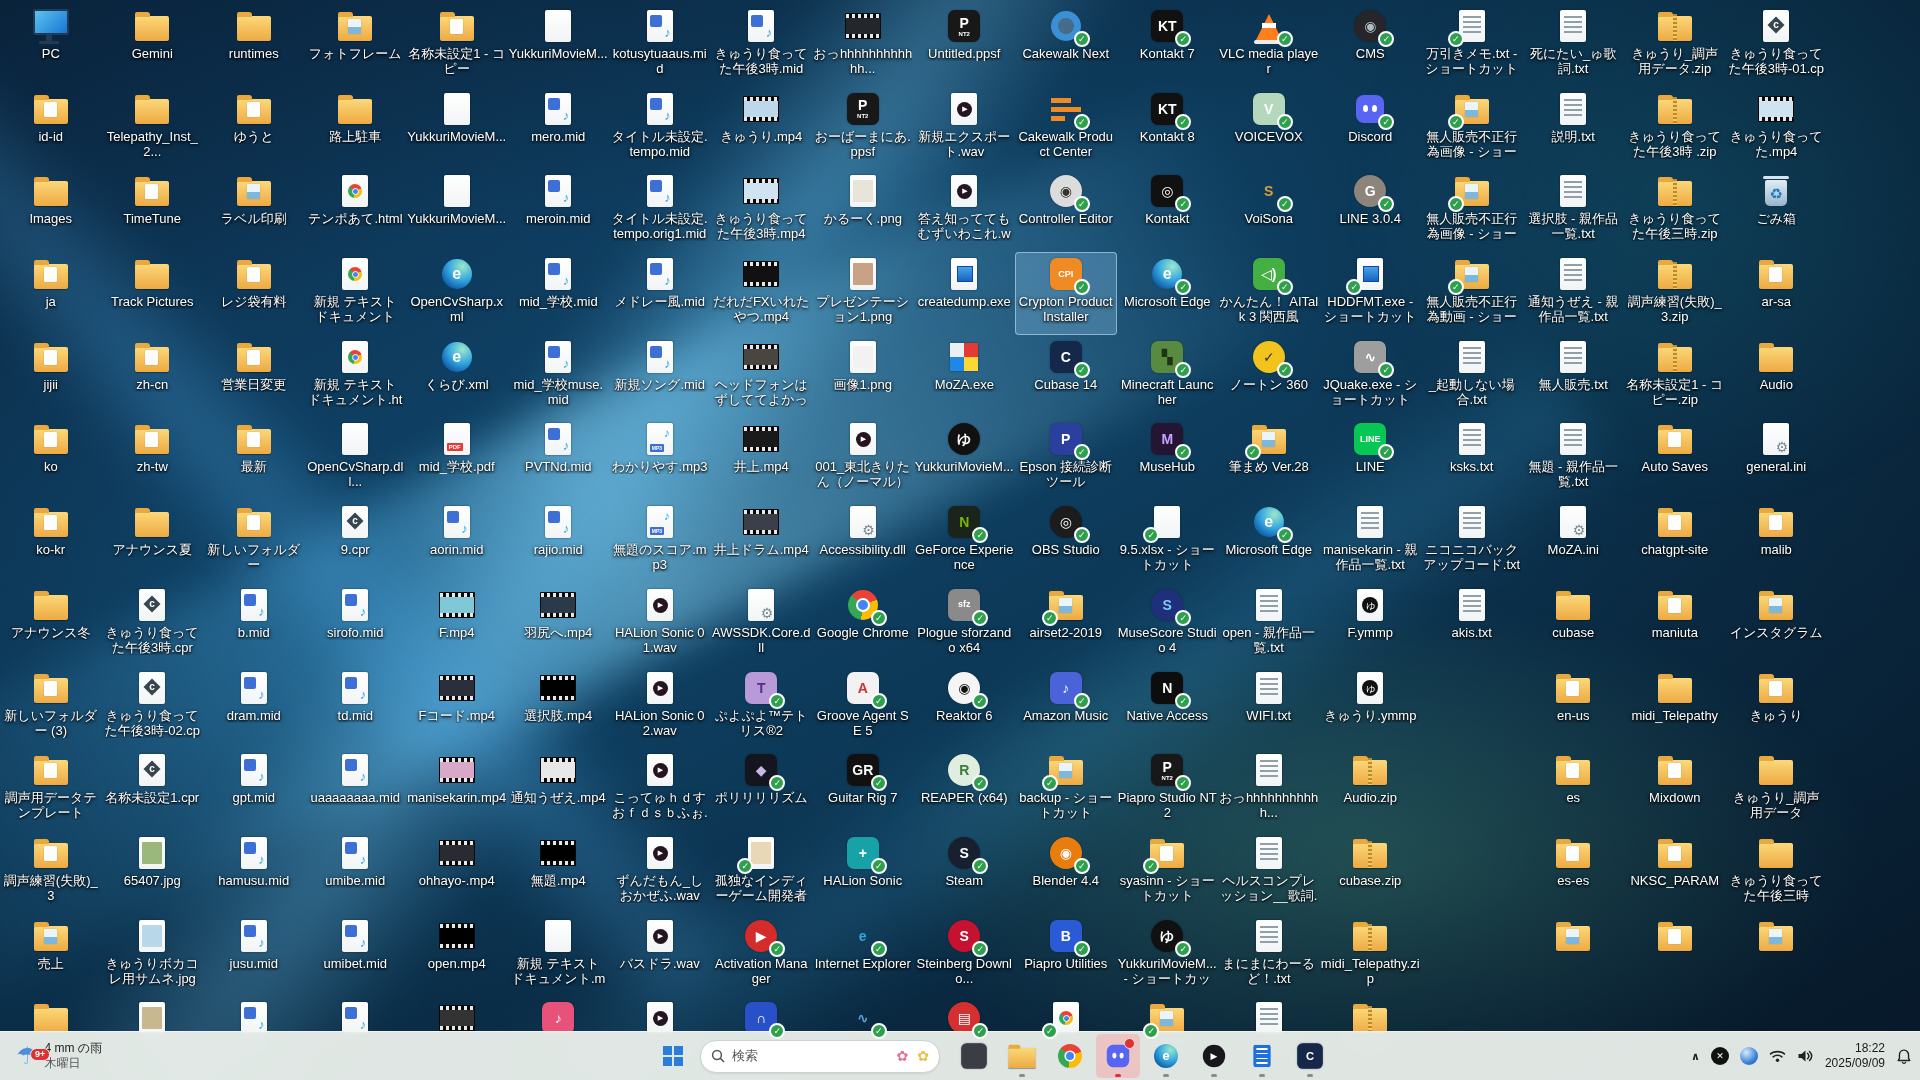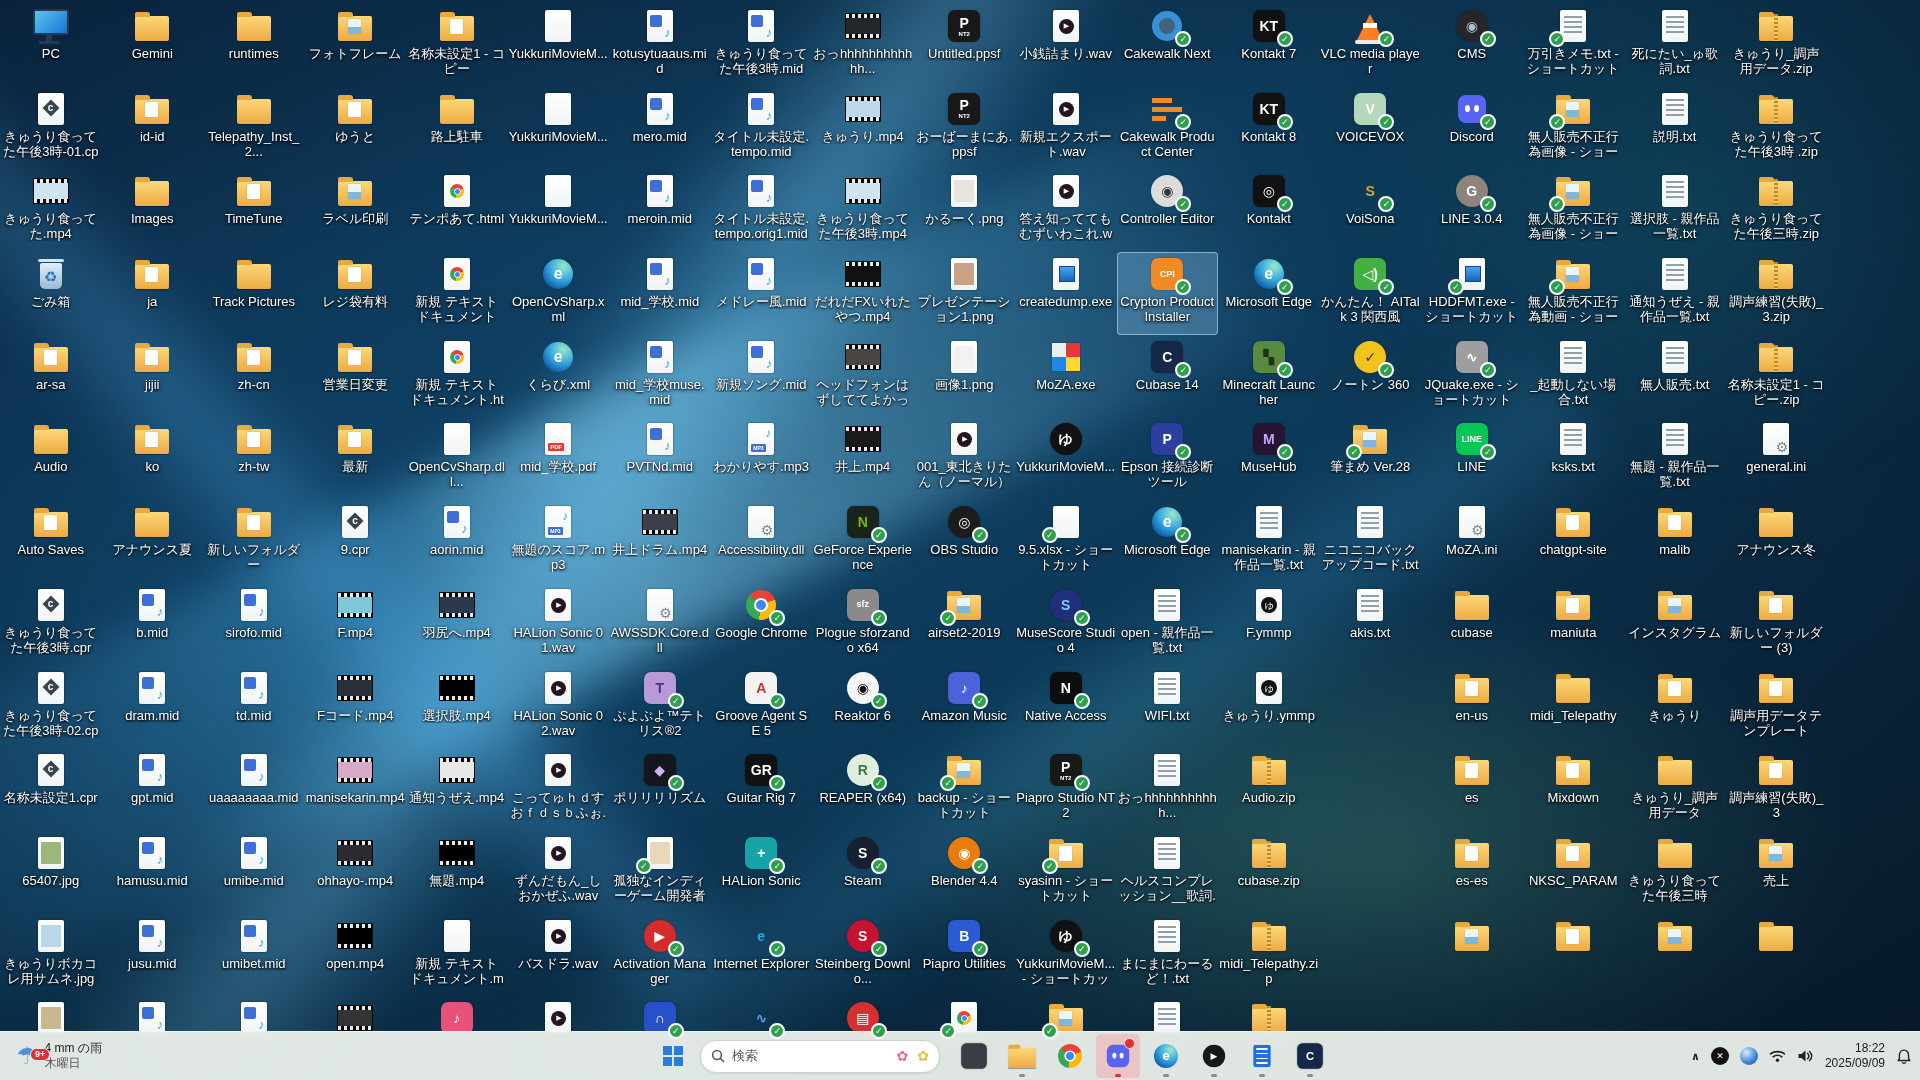--- a/index.html
+++ b/index.html
@@ -220,26 +220,20 @@
         <div class="ic">
           <div class="app" style="background: rgb(24, 24, 24);">
             <span class="g" style="color: rgb(255, 255, 255);">P</span>
             <span class="sub" style="color: rgb(255, 255, 255);">NT2</span>
           </div>
         </div>
         <div class="lbl">Untitled.ppsf</div>
       </div>
       <div class="cell">
         <div class="ic">
-          <div class="doc wav"></div>
-        </div>
-        <div class="lbl">小銭詰まり.wav</div>
-      </div>
-      <div class="cell">
-        <div class="ic">
           <div class="ring"></div>
           <span class="check">✓</span>
         </div>
         <div class="lbl">Cakewalk Next</div>
       </div>
       <div class="cell">
         <div class="ic">
           <div class="app" style="background: rgb(17, 17, 17);">
             <span class="g" style="color: rgb(255, 255, 255);">KT</span>
           </div>
@@ -921,31 +915,39 @@
         <div class="lbl">ksks.txt</div>
       </div>
       <div class="cell">
         <div class="ic">
           <div class="doc txt"></div>
         </div>
         <div class="lbl">無題 - 親作品一覧.txt</div>
       </div>
       <div class="cell">
         <div class="ic">
+          <div class="fold">
+            <span class="chip"></span>
+          </div>
+        </div>
+        <div class="lbl">Auto Saves</div>
+      </div>
+      <div class="cell">
+        <div class="ic">
           <div class="doc gear"></div>
         </div>
         <div class="lbl">general.ini</div>
       </div>
       <div class="cell">
         <div class="ic">
           <div class="fold">
             <span class="chip"></span>
           </div>
         </div>
-        <div class="lbl">Auto Saves</div>
+        <div class="lbl">ko-kr</div>
       </div>
       <div class="cell">
         <div class="ic">
           <div class="fold"></div>
         </div>
         <div class="lbl">アナウンス夏</div>
       </div>
       <div class="cell">
         <div class="ic">
           <div class="fold">
@@ -958,20 +960,26 @@
         <div class="ic">
           <div class="doc cpr"></div>
         </div>
         <div class="lbl">9.cpr</div>
       </div>
       <div class="cell">
         <div class="ic">
           <div class="doc mid"></div>
         </div>
         <div class="lbl">aorin.mid</div>
+      </div>
+      <div class="cell">
+        <div class="ic">
+          <div class="doc mid"></div>
+        </div>
+        <div class="lbl">rajio.mid</div>
       </div>
       <div class="cell">
         <div class="ic">
           <div class="doc mp3"></div>
         </div>
         <div class="lbl">無題のスコア.mp3</div>
       </div>
       <div class="cell">
         <div class="ic">
           <div class="film">

